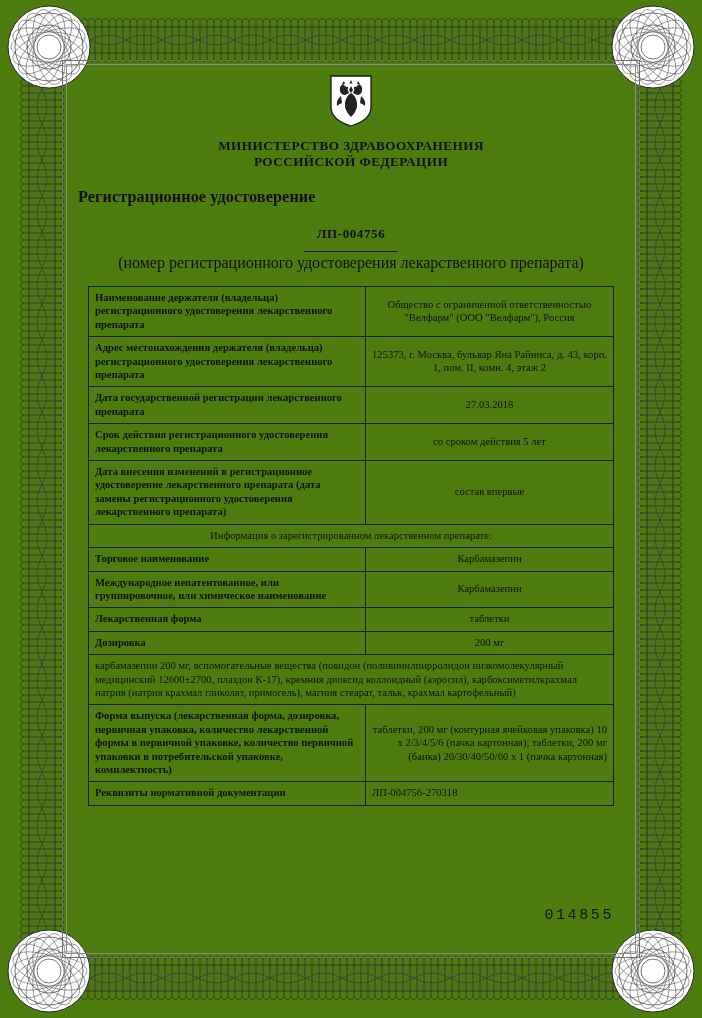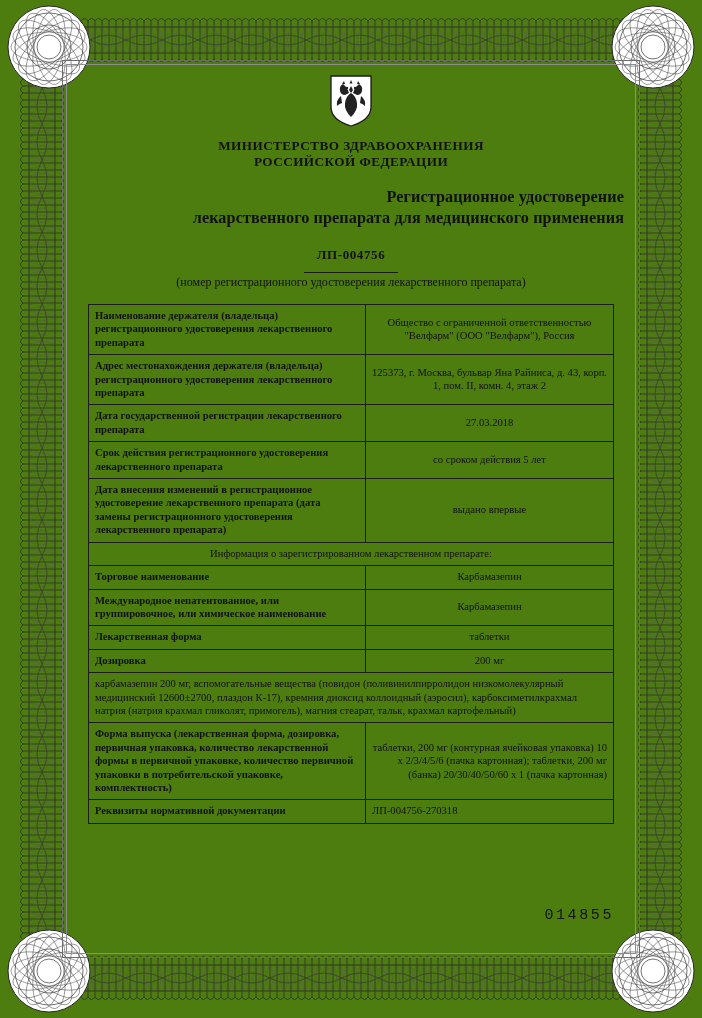--- a/index.html
+++ b/index.html
@@ -80,41 +80,41 @@
   .ministry {
     text-align: center;
     font-size: 13.2px;
     font-weight: bold;
     letter-spacing: .45px;
     line-height: 15.5px;
     margin: 0 0 18px 0;
   }
 
   .doc-title {
-    text-align: right;
+    text-align: left;
     font-size: 16.2px;
     font-weight: bold;
     line-height: 21px;
     margin: 0 0 18px 0;
     letter-spacing: .1px;
   }
 
   .reg-number {
     text-align: center;
     font-size: 13px;
     font-weight: bold;
     letter-spacing: .6px;
     margin: 0 auto 2px auto;
     width: 94px;
     border-bottom: 1.3px solid #1a1a1a;
     padding-bottom: 9px;
   }
   .reg-caption {
     text-align: center;
-    font-size: 12px;
+    font-size: 16px;
     margin: 0 0 14px 0;
   }
 
   table.cert {
     width: 526px;
     margin: 0 auto;
     border-collapse: collapse;
     table-layout: fixed;
   }
   table.cert td {
@@ -305,21 +305,20 @@
       </g>
     </svg>
 
     <div class="ministry">
       <div>МИНИСТЕРСТВО ЗДРАВООХРАНЕНИЯ</div>
       <div>РОССИЙСКОЙ ФЕДЕРАЦИИ</div>
     </div>
 
     <div class="doc-title">
       <div>Регистрационное удостоверение</div>
-      <div>лекарственного препарата для медицинского применения</div>
     </div>
 
     <div class="reg-number">ЛП-004756</div>
     <div class="reg-caption">(номер регистрационного удостоверения лекарственного препарата)</div>
 
     <table class="cert">
       <tbody>
         <tr>
           <td class="lbl">Наименование держателя (владельца) регистрационного удостоверения лекарственного препарата</td>
           <td class="val">Общество с ограниченной ответственностью "Велфарм" (ООО "Велфарм"), Россия</td>
@@ -331,21 +330,21 @@
         <tr>
           <td class="lbl">Дата государственной регистрации лекарственного препарата</td>
           <td class="val">27.03.2018</td>
         </tr>
         <tr>
           <td class="lbl">Срок действия регистрационного удостоверения лекарственного препарата</td>
           <td class="val">со сроком действия 5 лет</td>
         </tr>
         <tr>
           <td class="lbl">Дата внесения изменений в регистрационное удостоверение лекарственного препарата (дата замены регистрационного удостоверения лекарственного препарата)</td>
-          <td class="val">выдано впервые</td>
+          <td class="val">состав впервые</td>
         </tr>
         <tr>
           <td class="section" colspan="2">Информация о зарегистрированном лекарственном препарате:</td>
         </tr>
         <tr>
           <td class="lbl">Торговое наименование</td>
           <td class="val">Карбамазепин</td>
         </tr>
         <tr>
           <td class="lbl">Международное непатентованное, или группировочное, или химическое наименование</td>

